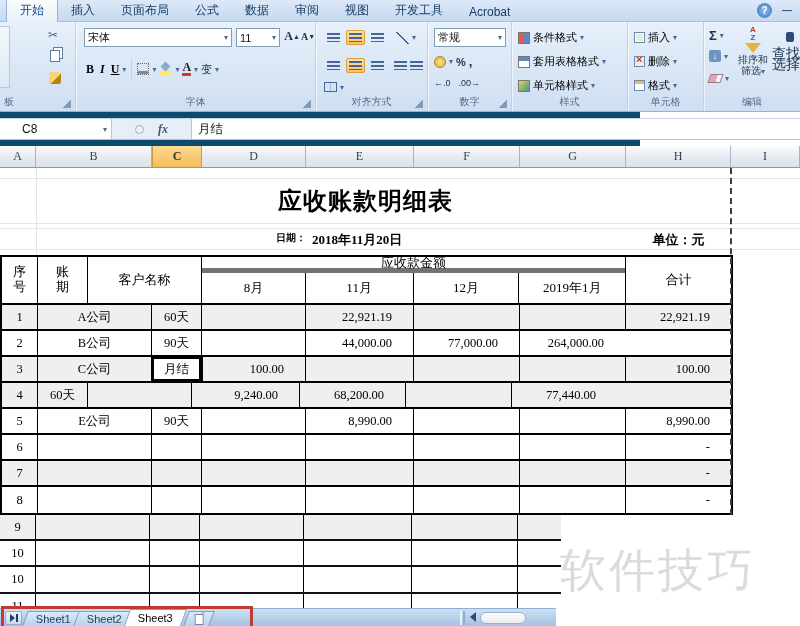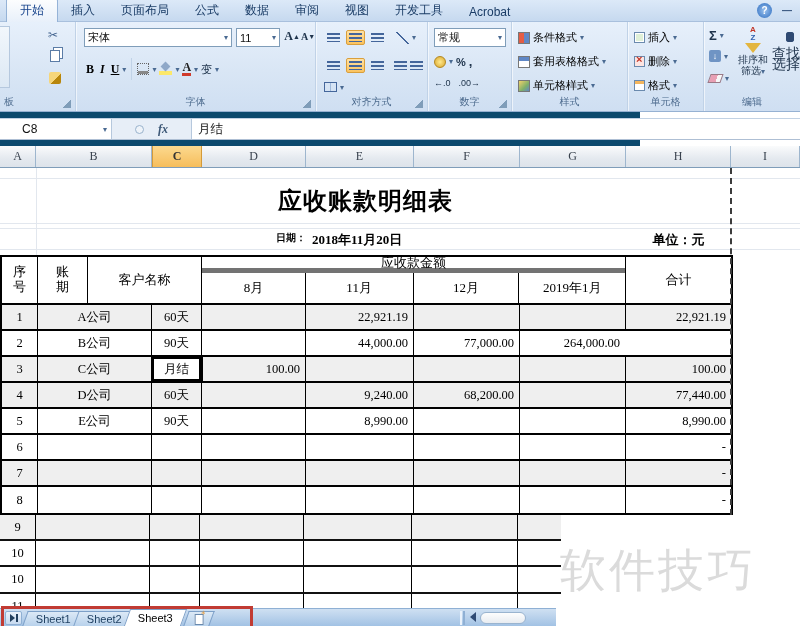--- a/index.html
+++ b/index.html
@@ -92,21 +92,21 @@
 .th{border-right:1px solid #000;display:flex;align-items:center;justify-content:center;text-align:center}
 .th.last{border-right:none}
 .vt{width:16px;word-break:break-all;line-height:1.15;text-align:center}
 .th-mid{width:424px;border-right:1px solid #000;display:flex;flex-direction:column}
 .th-top{height:16px;border-bottom:5px solid #737373;display:flex;align-items:center;justify-content:center}
 .th-months{flex:1;display:flex}
 .th-months .th:last-child{border-right:none}
 .trow{display:flex;height:26px;border-bottom:2px solid #000;font-family:"Liberation Serif",serif;font-size:12.5px}
 .trow:last-child{border-bottom:none}
 .trow>div{border-right:1px solid #000;display:flex;align-items:center;justify-content:center;position:relative}
-.trow>div.num{justify-content:flex-end;padding-right:5px}
+.trow>div.num{justify-content:flex-end;padding-right:21px}
 .trow>div:last-child{border-right:none}
 .trow.shade{background:#efefef}
 .selcell{box-shadow:inset 0 0 0 2px #000, 0 0 0 1px #000;background:#fff;z-index:3}
 
 
 .extras{position:absolute;left:0;top:515px;width:561px;z-index:1}
 .xrow{display:flex;border-bottom:2px solid #111;background:#fff;font-family:"Liberation Serif",serif;font-size:12.5px}
 .xrow.shade{background:#efefef}
 .xrow>div{border-right:1px solid #000;display:flex;align-items:center;justify-content:center}
 .xrow>div.stub{border-right:none}
@@ -408,21 +408,20 @@
           <div style="width: 114px;">C公司</div>
           <div class="selcell" style="width: 50px;">月结</div>
           <div class="num" style="width: 104px;">100.00</div>
           <div class="num" style="width: 108px;"></div>
           <div class="num" style="width: 106px;"></div>
           <div class="num" style="width: 106px;"></div>
           <div class="num" style="width: 105px;">100.00</div>
         </div>
         <div class="trow shade">
           <div style="width: 36px;">4</div>
-          <div style="width: 114px;">D公司</div>
           <div style="width: 50px;">60天</div>
           <div class="num" style="width: 104px;"></div>
           <div class="num" style="width: 108px;">9,240.00</div>
           <div class="num" style="width: 106px;">68,200.00</div>
           <div class="num" style="width: 106px;"></div>
           <div class="num" style="width: 105px;">77,440.00</div>
         </div>
         <div class="trow">
           <div style="width: 36px;">5</div>
           <div style="width: 114px;">E公司</div>

